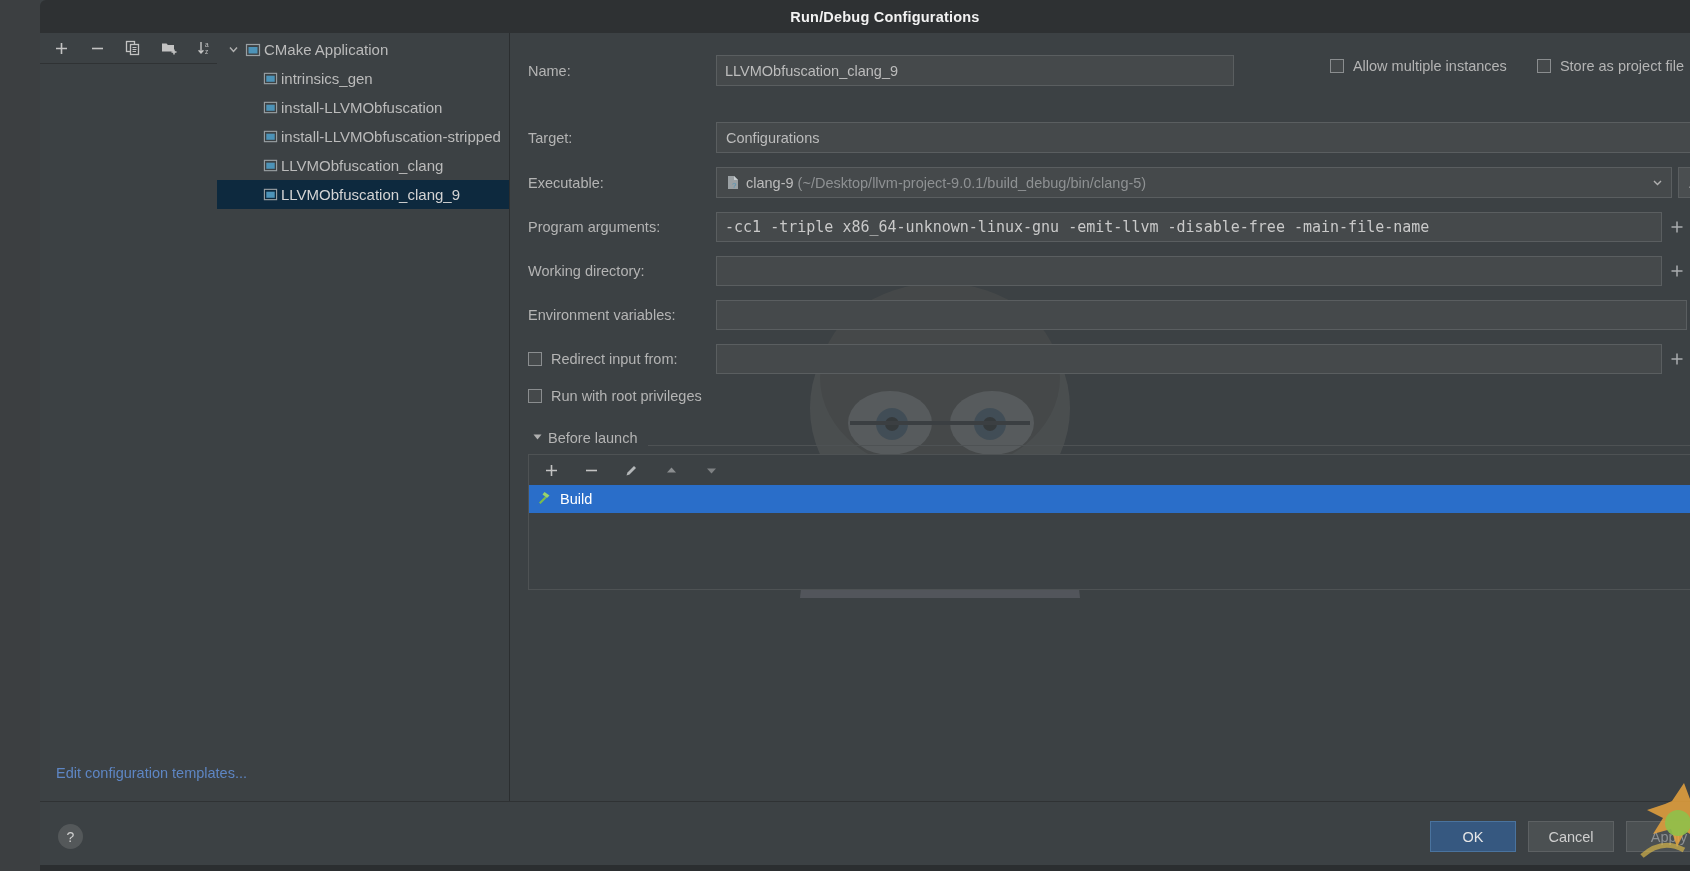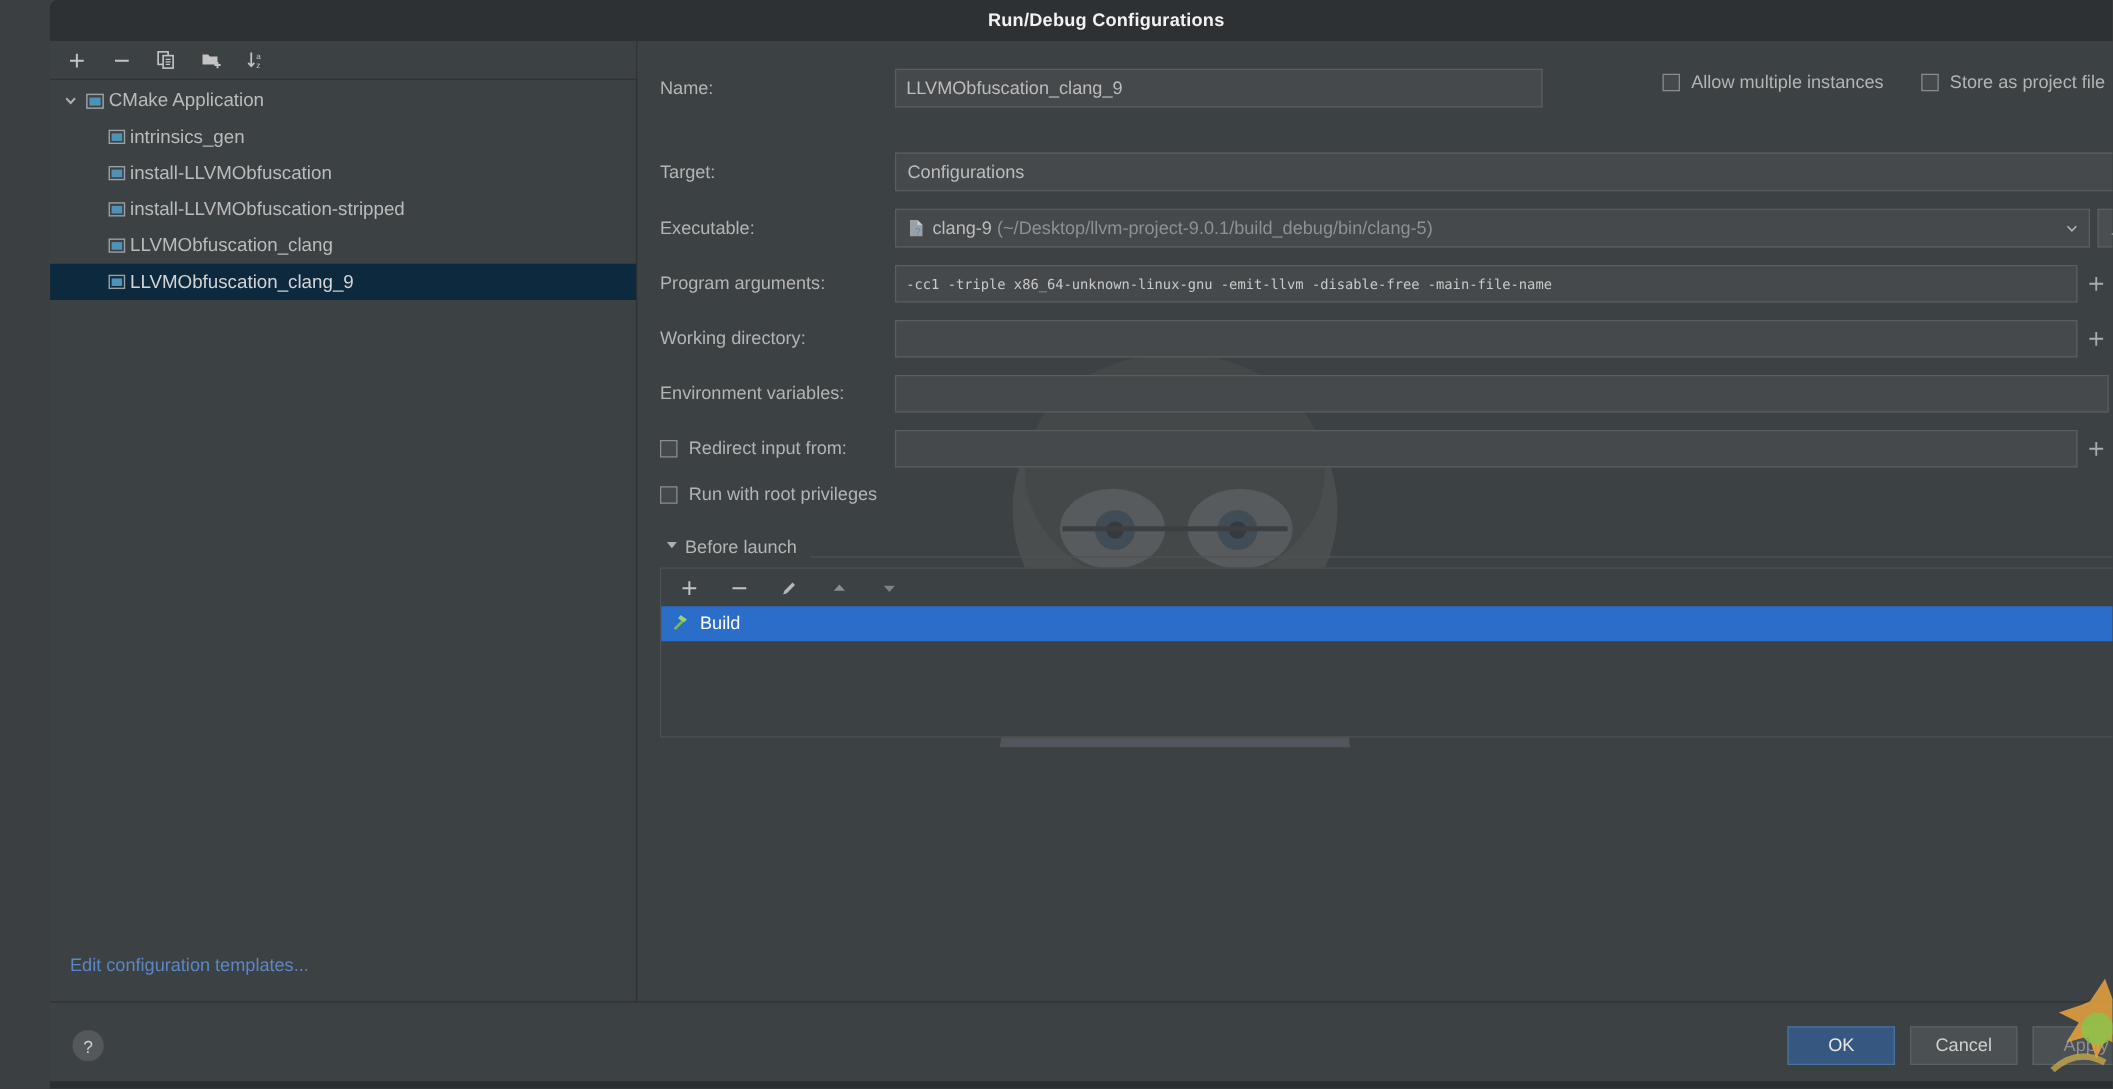--- a/index.html
+++ b/index.html
@@ -41,21 +41,21 @@
   .close-btn svg { display:block; }
 
   
   .body-split { flex: 1 1 auto; display: flex; min-height: 0; }
 
   
   .left-panel {
     width: 470px; flex: 0 0 470px;
     background: #3c4144;
     border-right: 1px solid #2b2e30;
-    display: flex; flex-direction: column;
+    display: flex; flex-direction: row;
     position: relative;
   }
   .left-toolbar {
     height: 31px; flex: 0 0 31px;
     display: flex; align-items: center;
     gap: 12px; padding-left: 9px;
     border-bottom: 1px solid #2f3234;
     background: #3c4144;
   }
   .tb-icon {
@@ -111,21 +111,21 @@
     background: #45494b;
     border: 1px solid #5a5e60;
     height: 30px;
     display: flex; align-items: center;
     padding: 0 8px;
     color: #bcbcbc; font-size: 14.5px;
     flex: 1 1 auto; min-width: 0;
   }
   .field.name-field { height: 31px; max-width: 518px; flex: 0 0 518px; }
   .field .val { overflow: hidden; white-space: nowrap; text-overflow: clip; }
-  .field.mono .val { font-family: "DejaVu Sans Mono", monospace; font-size: 11px; color: #c9c9c9; }
+  .field.mono .val { font-family: "DejaVu Sans Mono", monospace; font-size: 15px; color: #c9c9c9; }
 
   .combo {
     background: #45494b; border: 1px solid #5a5e60;
     height: 31px; display: flex; align-items: center;
     padding: 0 4px 0 9px; color: #bcbcbc; font-size: 14.5px;
     flex: 1 1 auto; min-width: 0; cursor: pointer;
   }
   .combo .val { flex: 1 1 auto; overflow: hidden; white-space: nowrap; }
   .combo .arrow { flex: 0 0 20px; display:flex; align-items:center; justify-content:center; }
 

